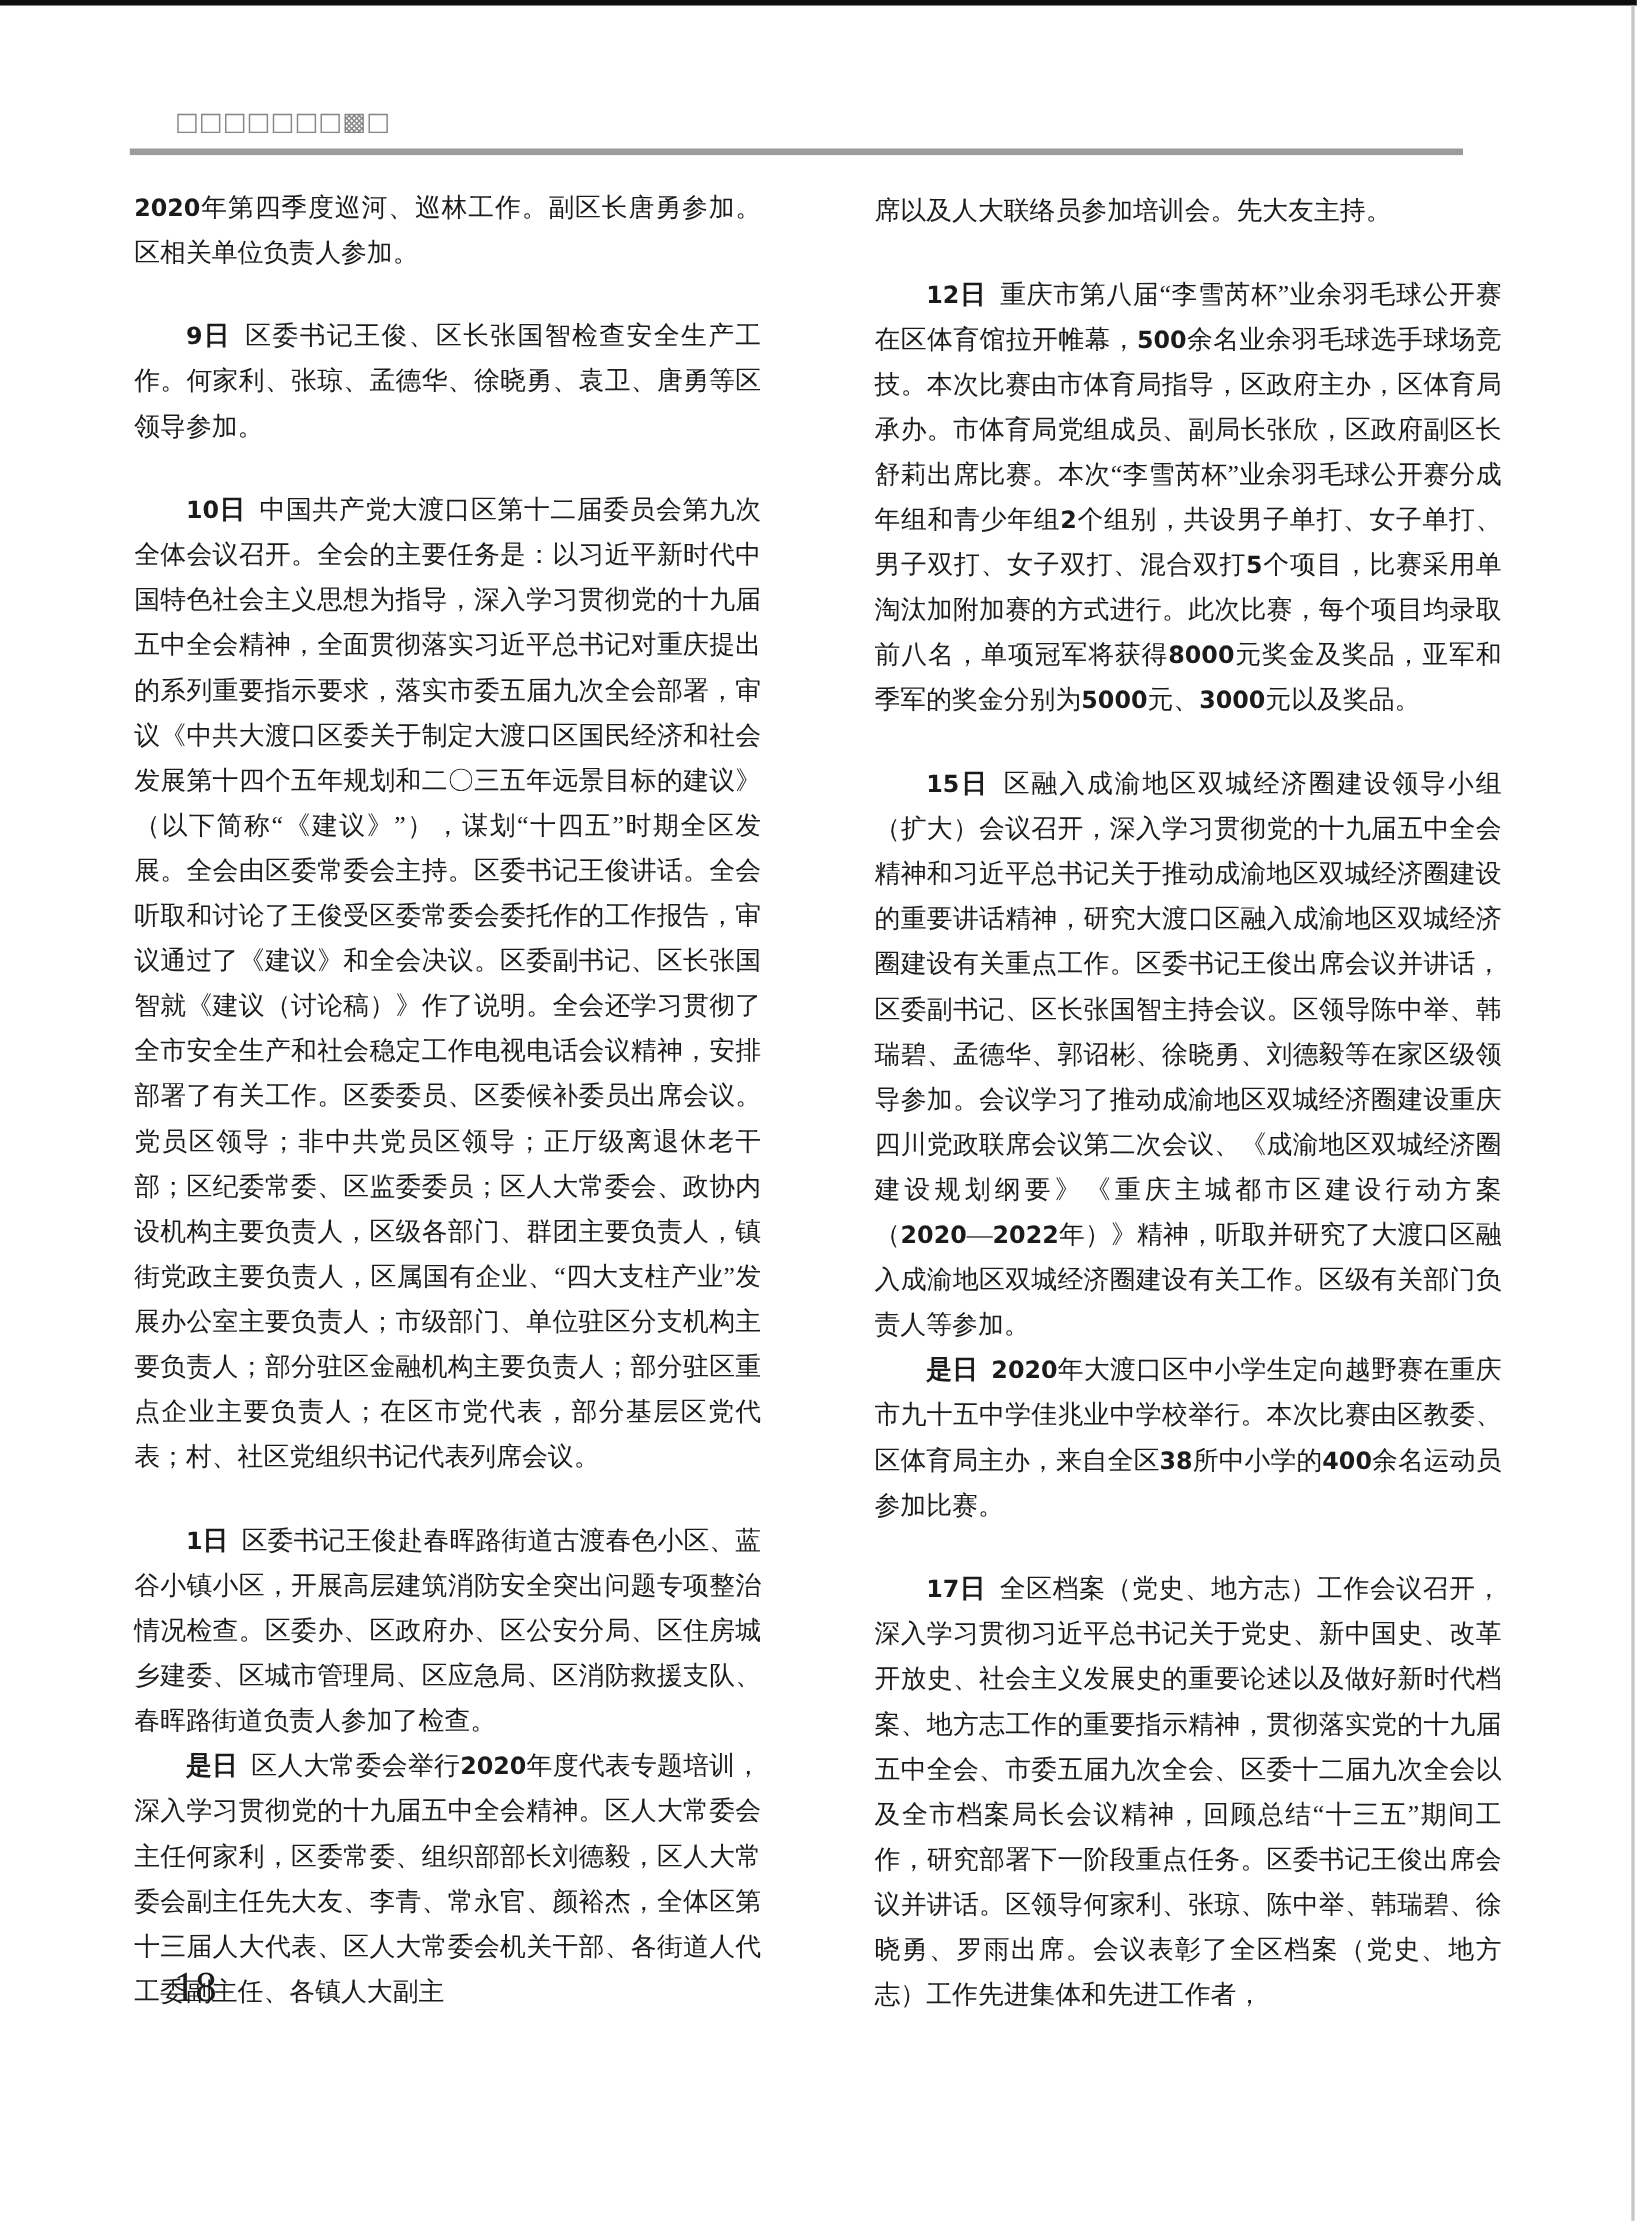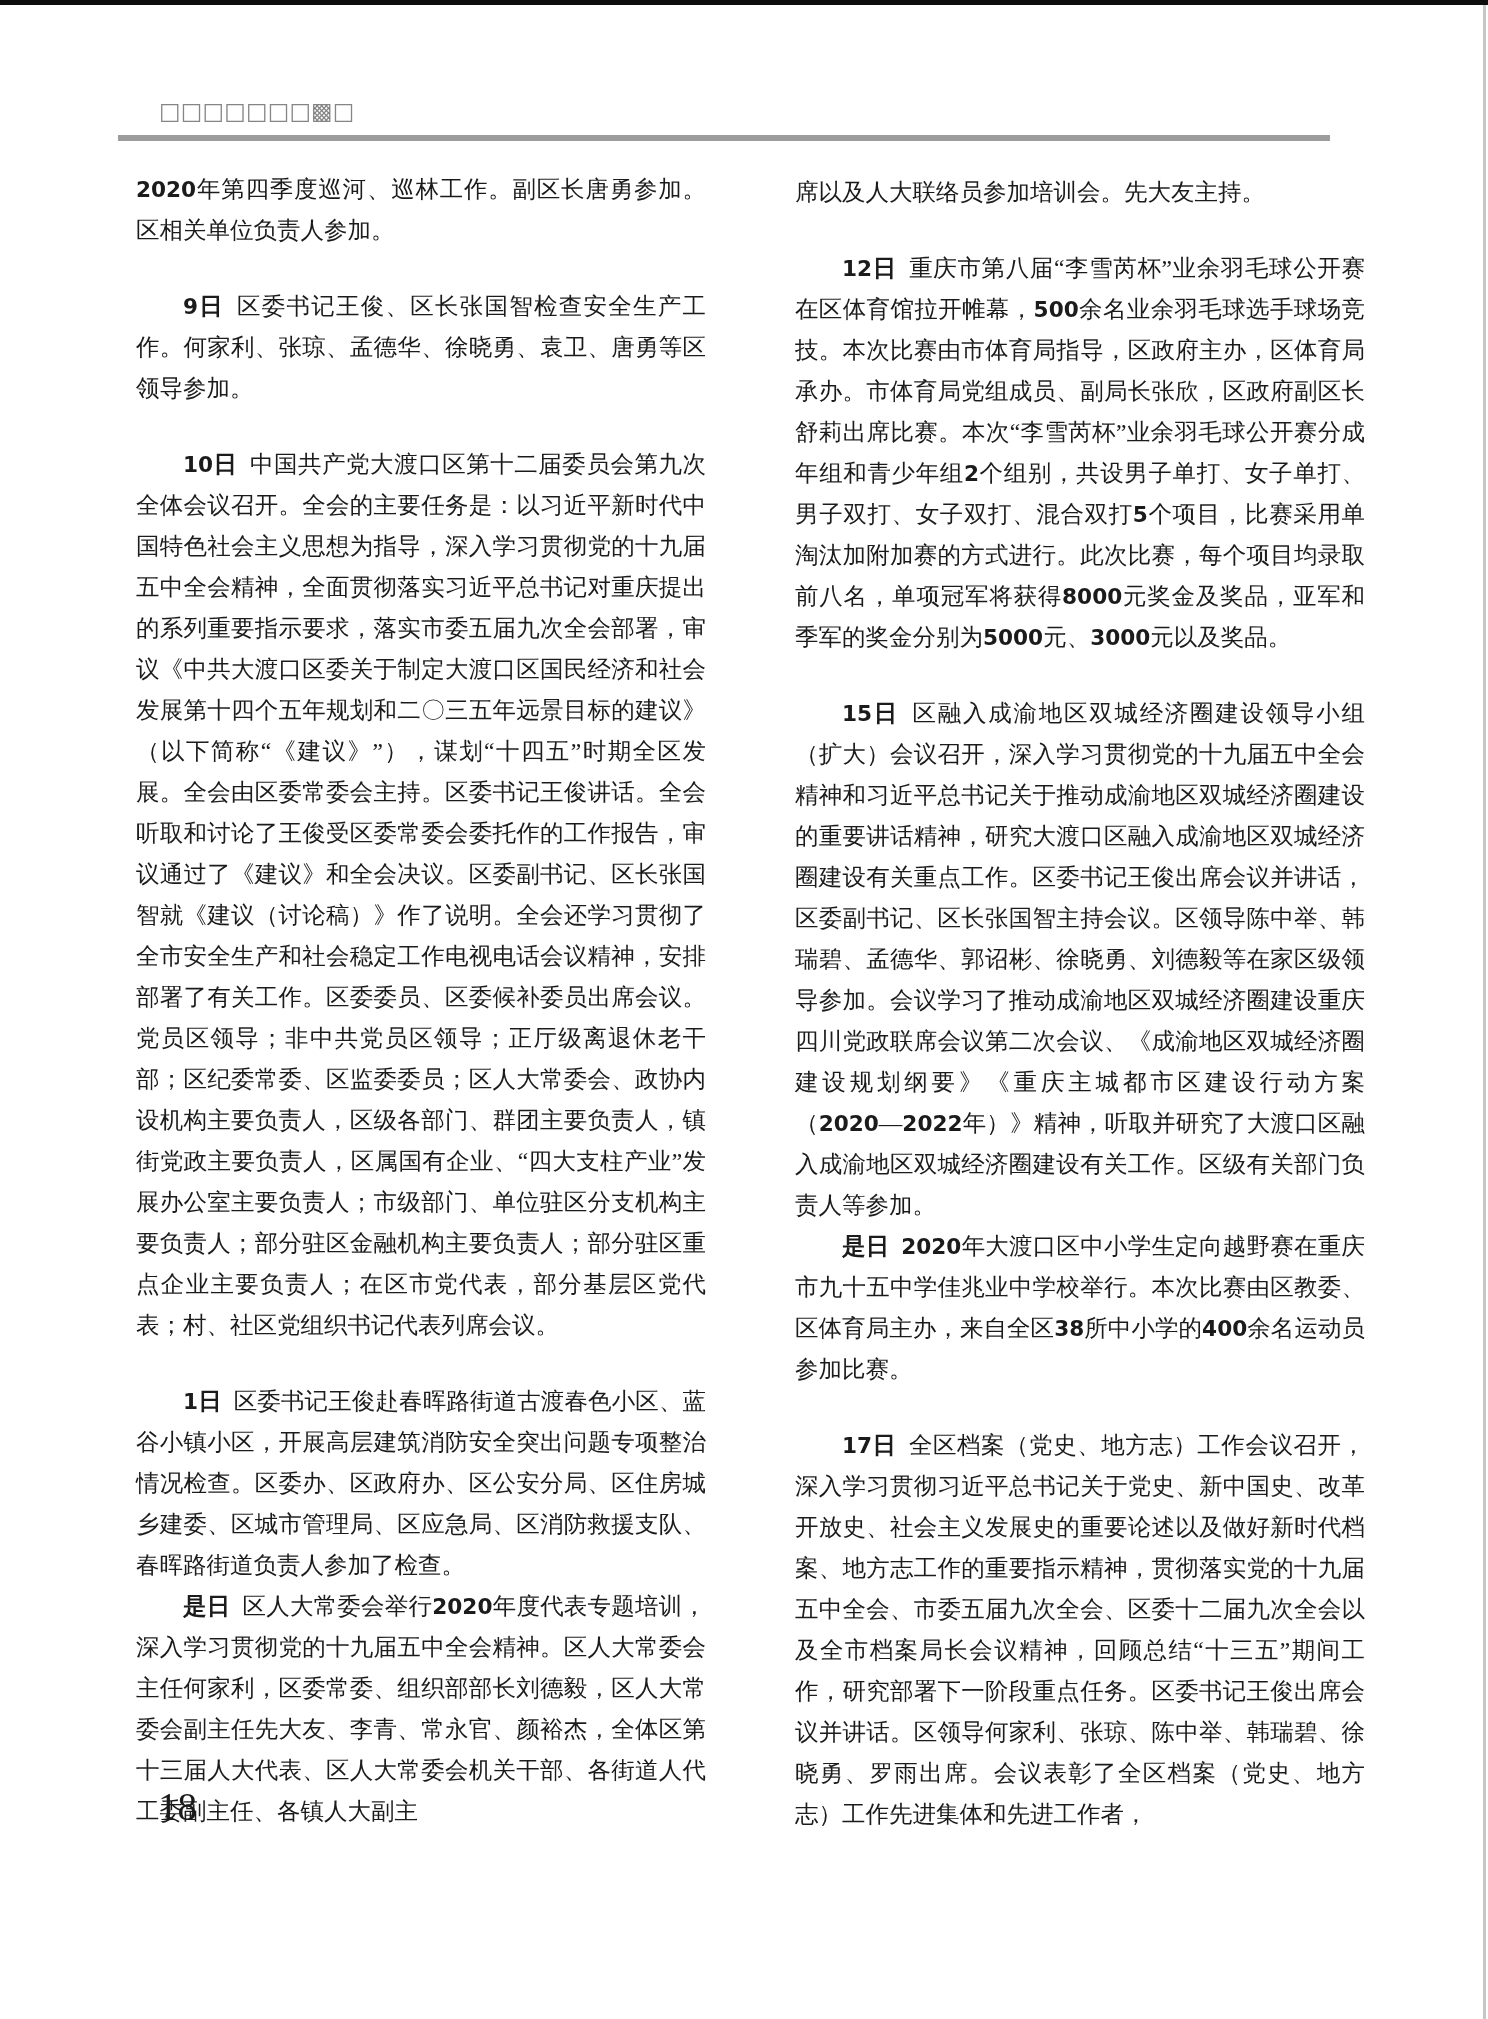--- a/index.html
+++ b/index.html
@@ -34,21 +34,21 @@
     width: 1212px; height: 6px;
     background: #9c9c9c;
   }
   .col {
     position: absolute;
     width: 570px;
     text-align: justify;
     font-size: 23.5px;
     line-height: 41px;
   }
-  .col-left  { left: 122px; top: 169px; margin-left: 14px; }
+  .col-left  { left: 122px; top: 169px; }
   .col-right { left: 795px; top: 172px; }
   .para { margin: 0; }
   .para.indent { text-indent: 2em; }
   .para.gap { margin-top: 35px; }
   .date-label { font-weight: bold; }
   .num {
     font-family: "DejaVu Sans", "Liberation Sans", sans-serif;
     font-weight: 600;
     font-size: 0.92em;
   }

